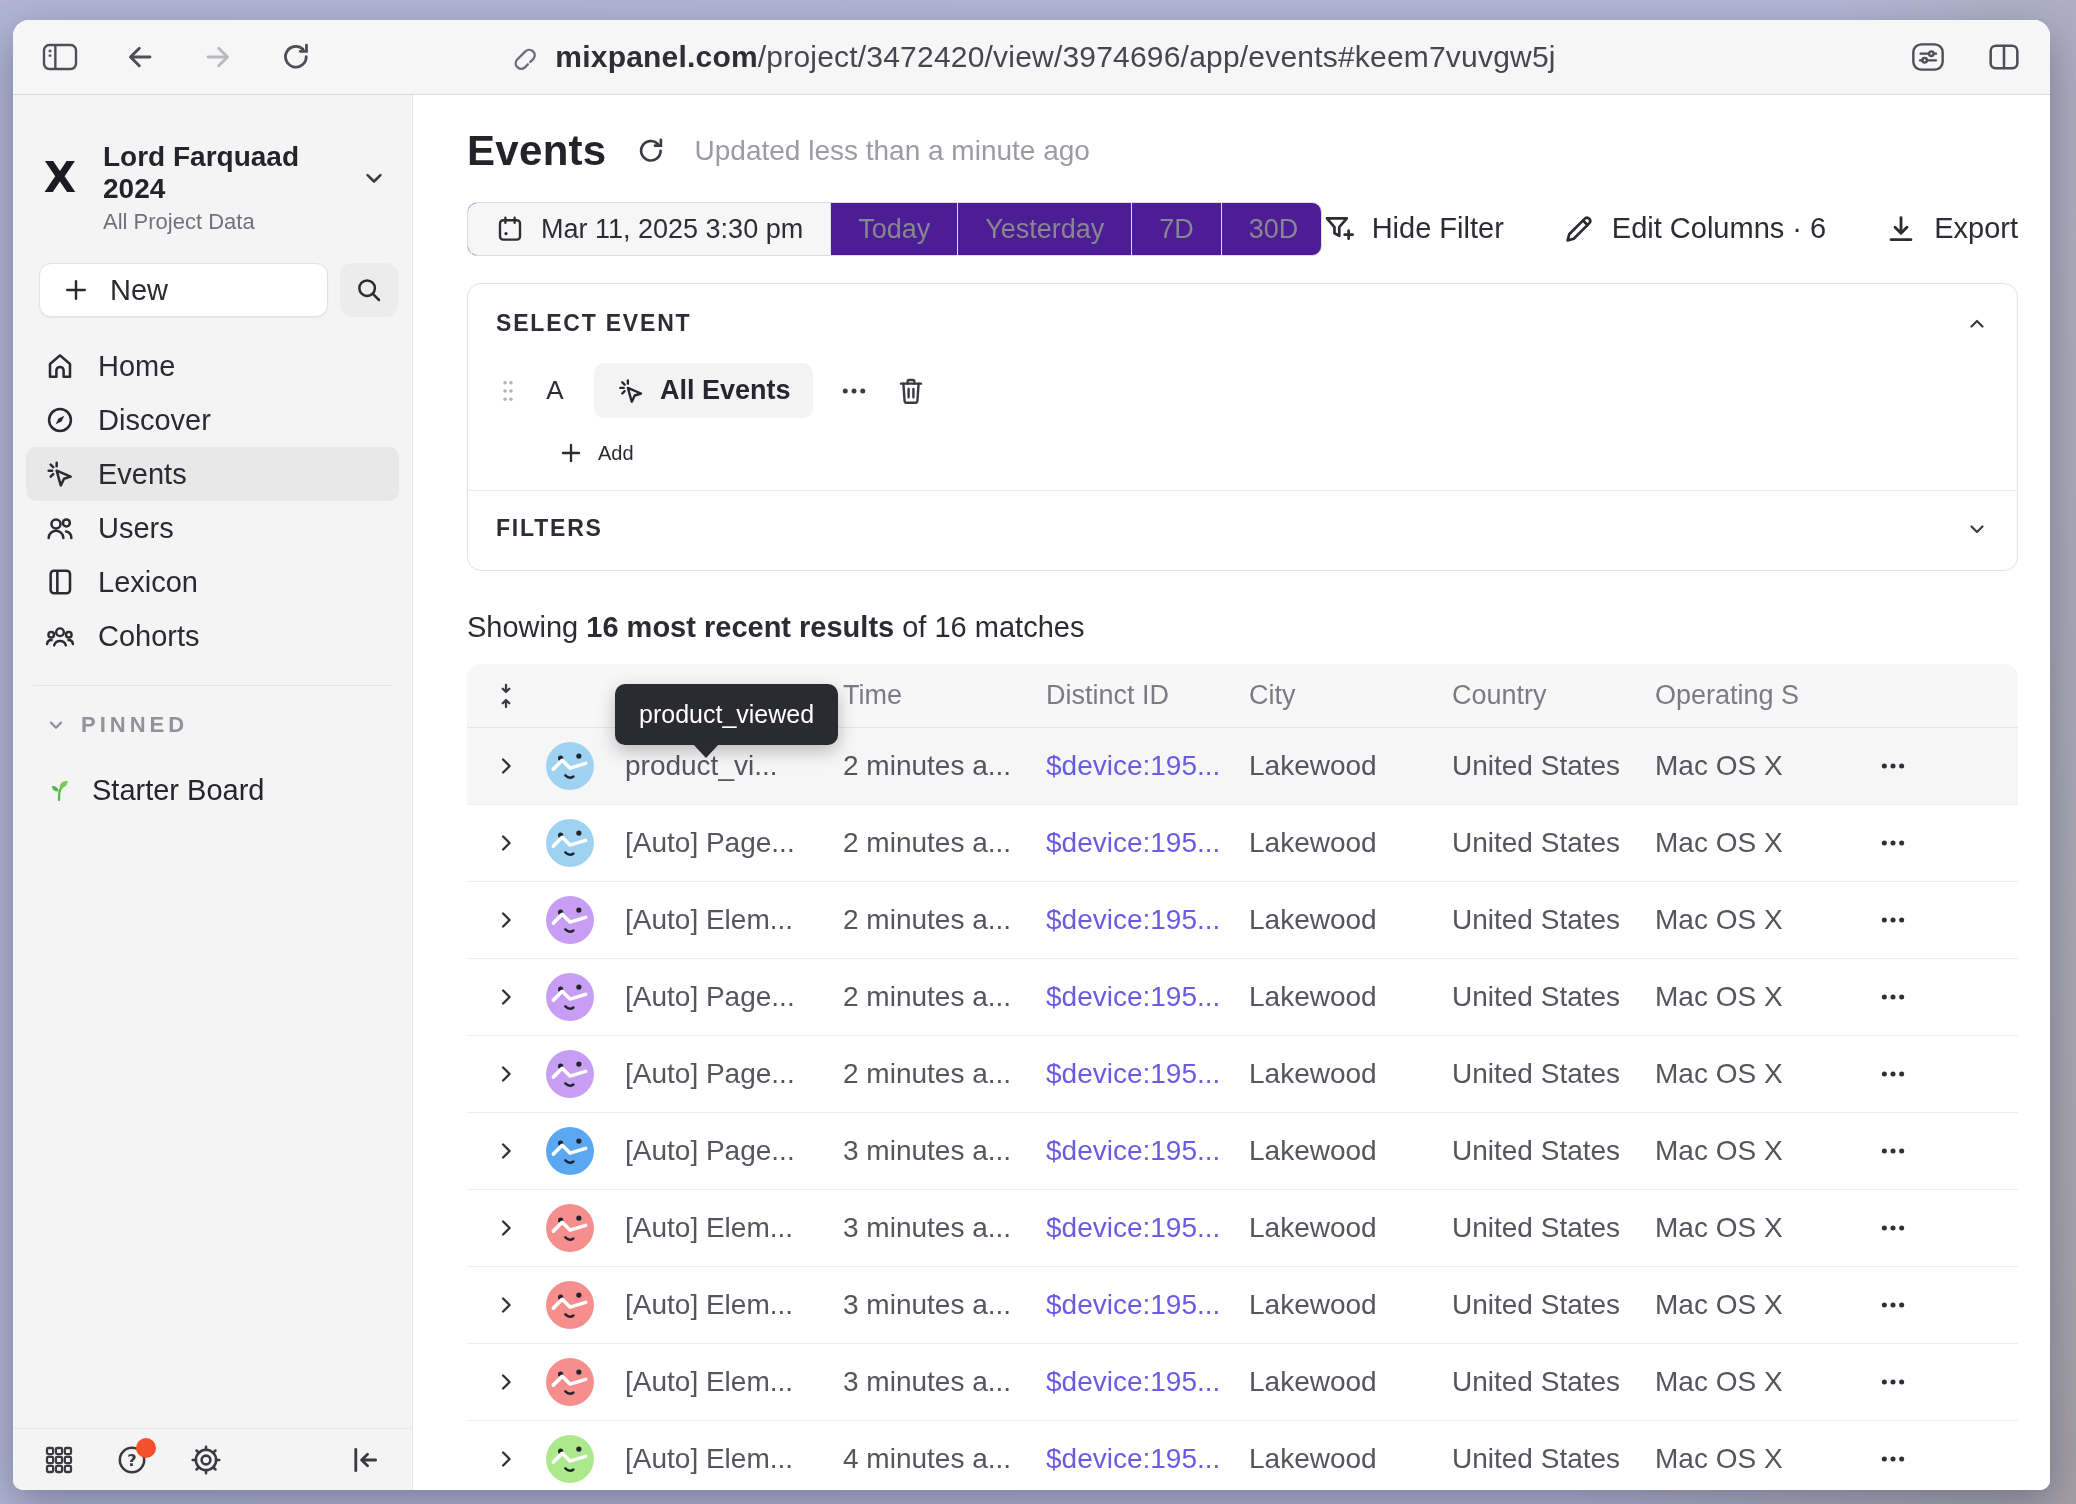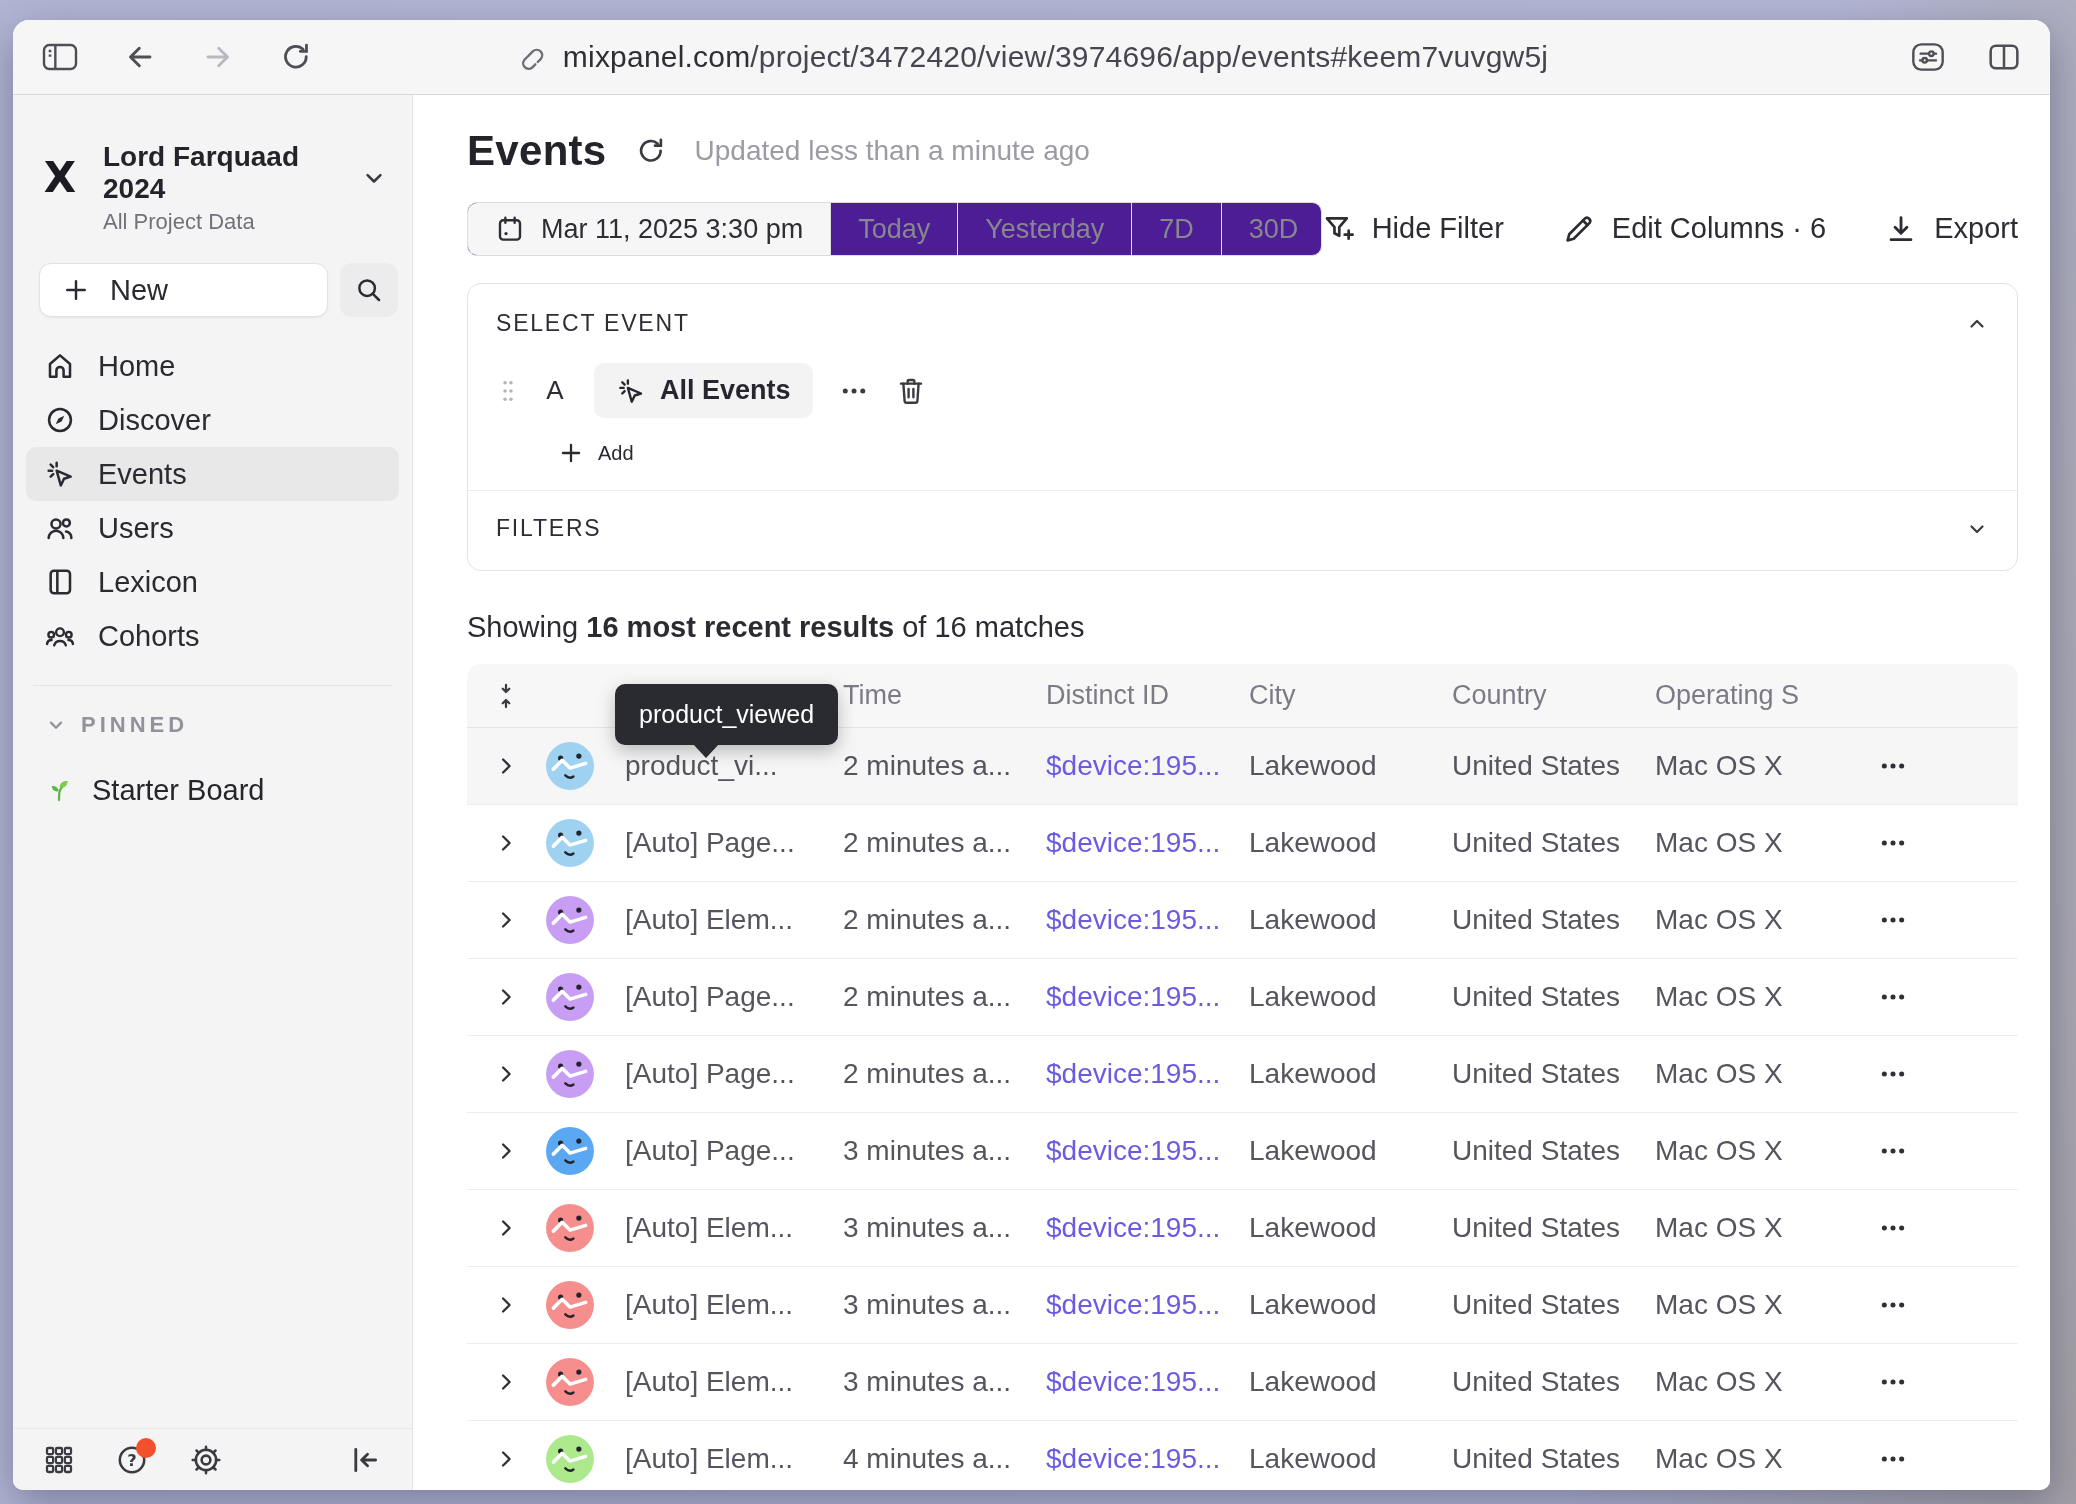--- a/index.html
+++ b/index.html
@@ -20,21 +20,21 @@
   .btoolbar {
     height:75px; flex:0 0 75px; background:#f7f6f7; border-bottom:1px solid #d9d8da;
     display:flex; align-items:center; padding:0 28px; position:relative;
   }
   .btoolbar .navgrp { display:flex; align-items:center; gap:44px; }
   .urlgrp {
     position:absolute; left:50%; transform:translateX(-50%);
     display:flex; align-items:center; gap:18px; white-space:nowrap;
   }
   .url { font-size:30px; letter-spacing:.2px; }
-  .url .domain { font-weight:400; color:#2e2e34; }
+  .url .domain { font-weight:700; color:#2e2e34; }
   .url .path { font-weight:400; color:#464650; }
   .btoolbar .rightgrp { margin-left:auto; display:flex; align-items:center; gap:38px; }
   .tbtn { color:#4e4e55; cursor:pointer; }
   .tbtn.disabled { color:#b9b9c0; }
   
   .app { flex:1; display:flex; min-height:0; }
   
   .sidebar {
     width:400px; flex:0 0 400px; background:#f5f4f4; border-right:1px solid #e6e5e6;
     display:flex; flex-direction:column; position:relative;
@@ -91,21 +91,21 @@
   .seg > div {
     display:flex; align-items:center; gap:16px; padding:0 27px; font-size:27px;
     color:#87878f; border-right:1px solid #dcdce1; cursor:pointer; white-space:nowrap;
   }
   .seg > div:last-child { border-right:none; }
   .seg > .active { background:#f6f6f7; color:#2d2d34; font-weight:500; }
   .actions { margin-left:auto; display:flex; align-items:center; gap:58px; }
   .act { display:flex; align-items:flex-start; gap:16px; font-size:29px; font-weight:500; color:#2c2c33; cursor:pointer; white-space:nowrap; }
   
   .card { margin-top:26px; border:1px solid #e3e3e7; border-radius:14px; background:#fff; padding:26px 28px 0 28px; }
-  .card-label { font-size:23px; font-weight:400; letter-spacing:1.8px; color:#2d2d36; }
+  .card-label { font-size:23px; font-weight:700; letter-spacing:1.8px; color:#2d2d36; }
   .card-hdr { display:flex; align-items:center; justify-content:space-between; cursor:pointer; }
   .ev-row { display:flex; align-items:center; gap:26px; margin:26px 0 0 4px; }
   .draghandle { color:#b4b4bb; cursor:grab; }
   .ev-letter { font-size:26px; font-weight:500; color:#2d2d36; width:26px; text-align:center; }
   .chip {
     display:flex; align-items:center; gap:14px; background:#f3f3f4; border-radius:10px;
     padding:12px 22px; font-size:27px; font-weight:600; color:#26262e; cursor:pointer;
   }
   .ev-more, .ev-trash { color:#3a3a41; cursor:pointer; }
   .add-row { display:flex; align-items:center; gap:14px; margin:22px 0 0 62px; font-size:20px; font-weight:500; color:#2a2a31; cursor:pointer; padding-bottom:24px; }

